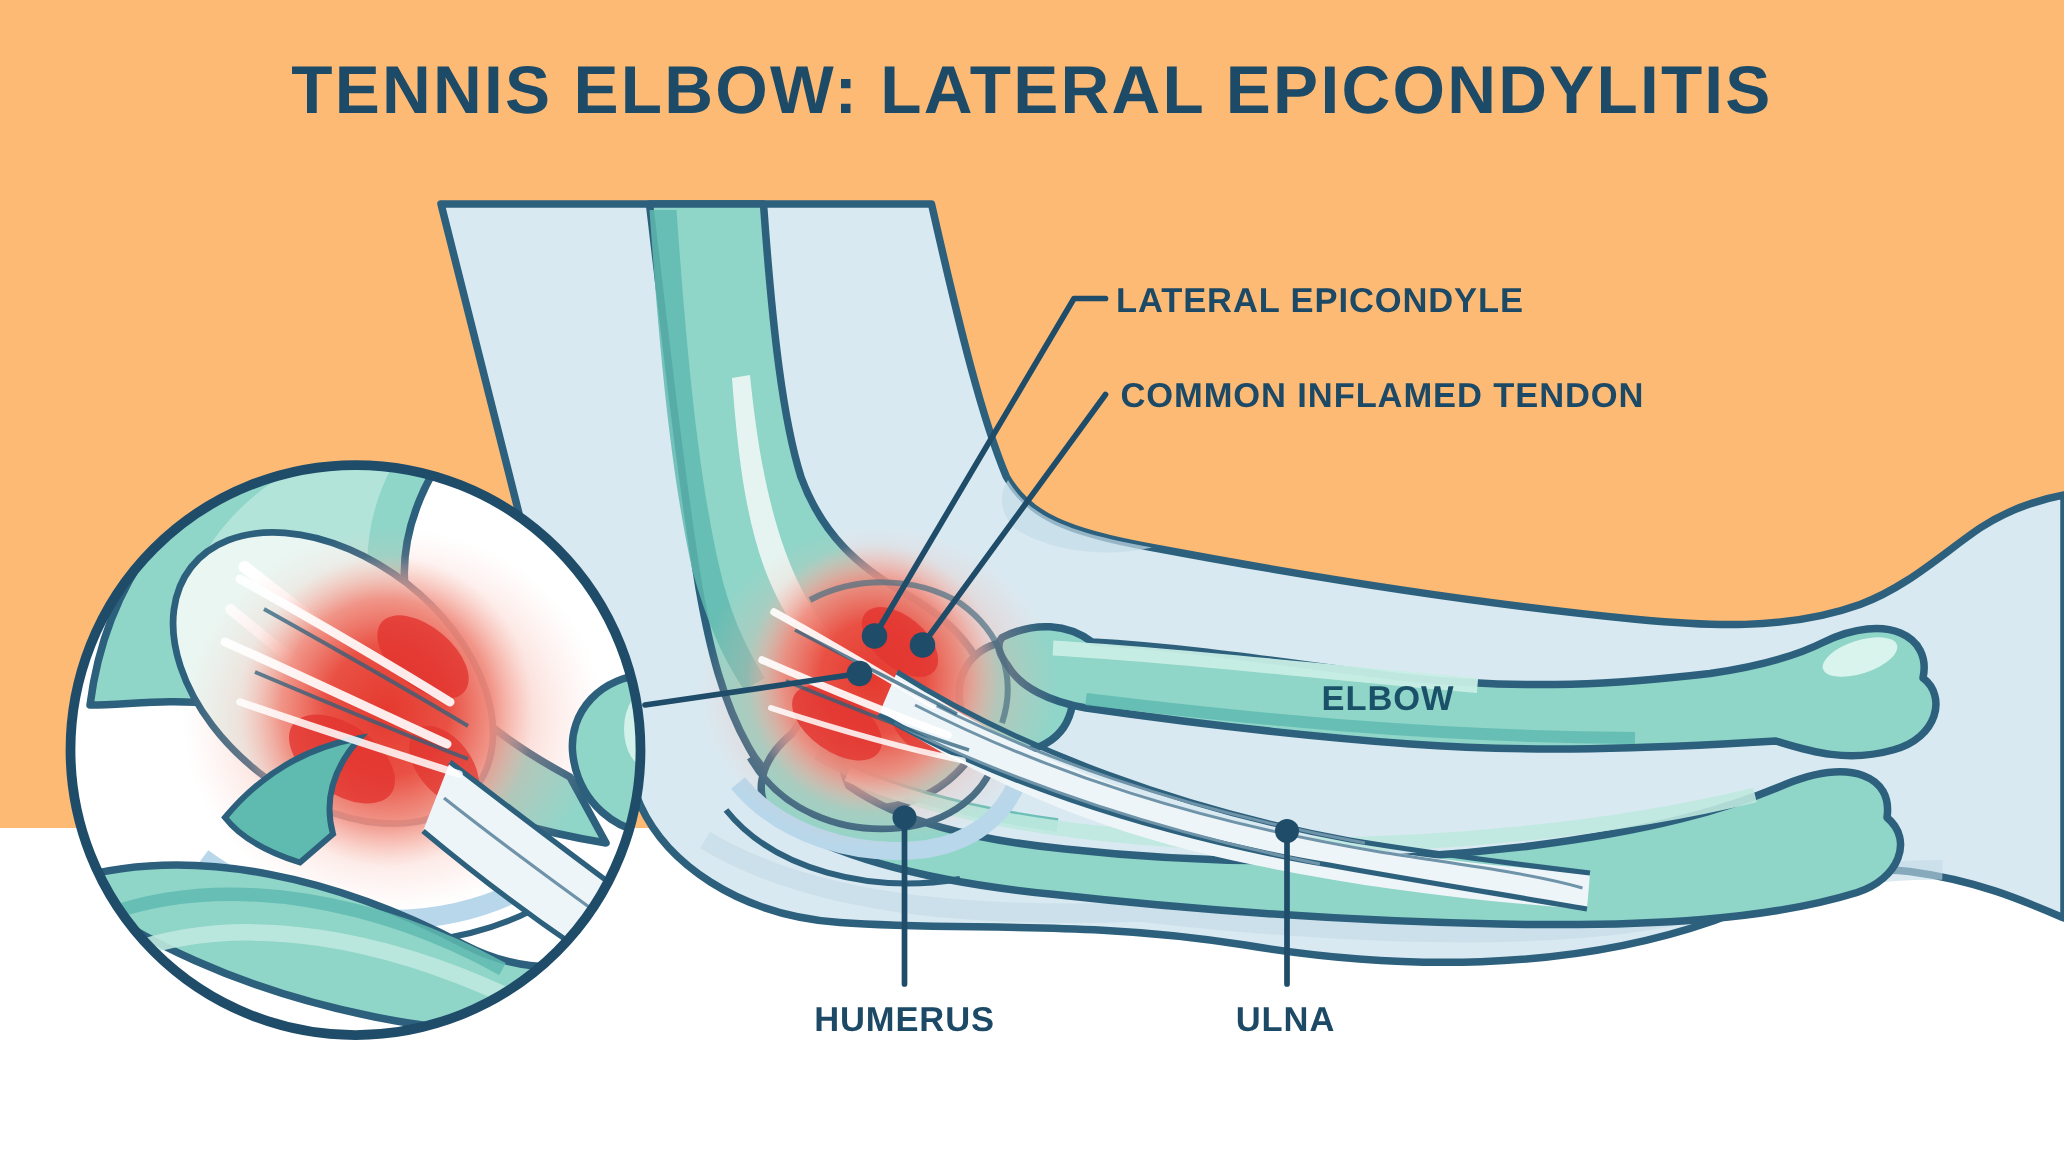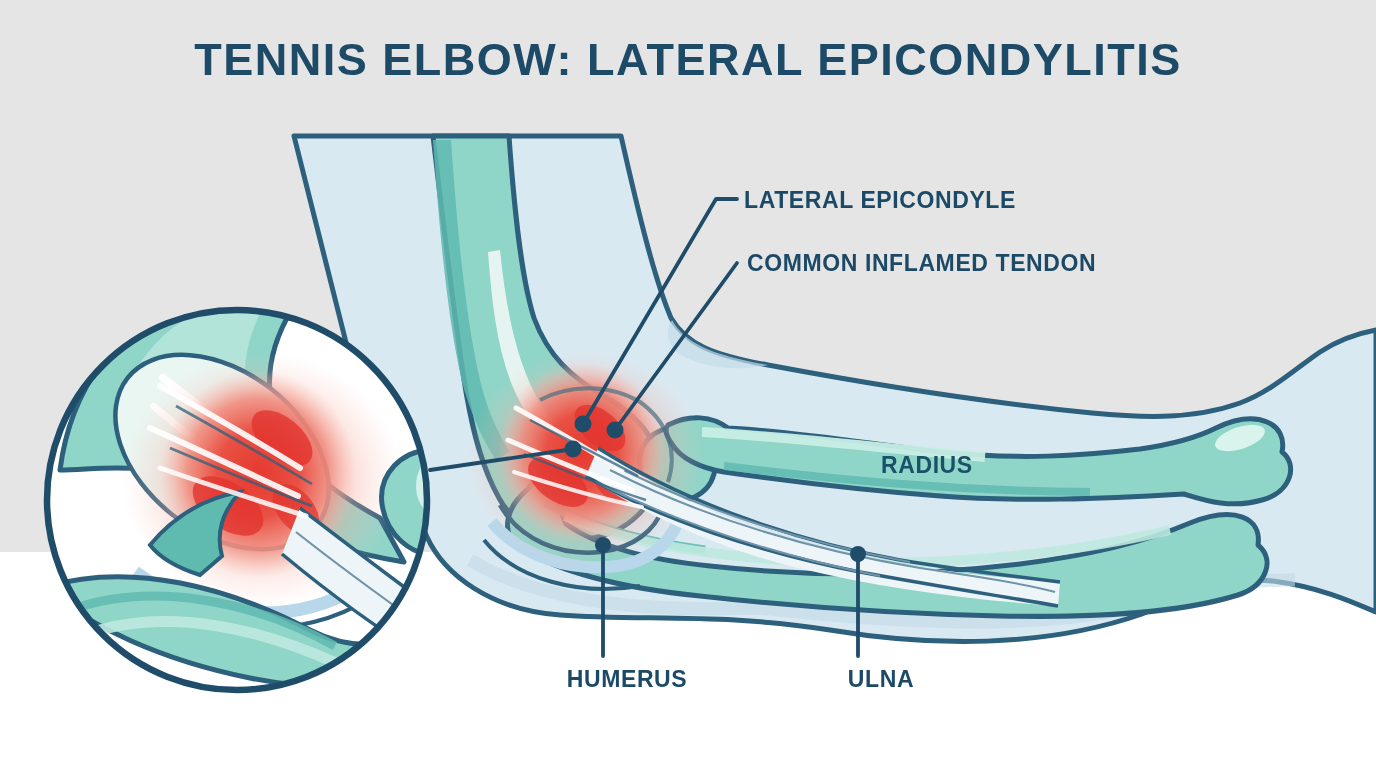--- a/index.html
+++ b/index.html
@@ -1,24 +1,24 @@
 <!DOCTYPE html>
 <html><head>
 <meta charset="utf-8">
 <style>
   html,body{margin:0;padding:0;background:#ffffff;}
   body{width:1376px;height:768px;overflow:hidden;font-family:"Liberation Sans",sans-serif;}
-  .stage{position:relative;width:1376px;height:552px;background:#e5e5e5;}
+  .stage{position:relative;width:1376px;height:552px;background:#fdba74;}
   .stage svg{position:absolute;left:0;top:0;}
   .title{position:absolute;top:34px;left:0;width:100%;text-align:center;
          font-size:45px;font-weight:bold;letter-spacing:1.5px;color:#1d4a66;white-space:nowrap;}
   .lbl{position:absolute;font-size:23px;font-weight:bold;letter-spacing:.6px;
        color:#1c4966;white-space:nowrap;line-height:33px;}
   .lbl.on-bone{color:#1b5168;}
-  .center{transform:translateX(-50%);margin-left:24px;}
+  .center{transform:translateX(-50%);}
 </style>
 </head>
 <body>
 
 <div class="stage">
 
   <svg width="1376" height="768" viewBox="0 0 1376 768">
     <defs>
       <radialGradient id="redCore">
         <stop offset="0%" stop-color="#e5392f" stop-opacity="1"></stop>
@@ -144,19 +144,19 @@
   </svg>
 
   <div class="title">TENNIS ELBOW: LATERAL EPICONDYLITIS</div>
 
   <div class="lbl" style="left:744px;top:184px;">LATERAL EPICONDYLE</div>
 
   <div class="lbl" style="left:747px;top:247px;">
     <div>COMMON INFLAMED TENDON</div>
   </div>
 
-  <div class="lbl on-bone" style="left:881px;top:449px;">RADIUS</div>
+  <div class="lbl on-bone" style="left:881px;top:449px;">ELBOW</div>
 
   <div class="lbl center" style="left:603px;top:663px;">HUMERUS</div>
 
   <div class="lbl center" style="left:857px;top:663px;">ULNA</div>
 
 </div>
 
 </body></html>

